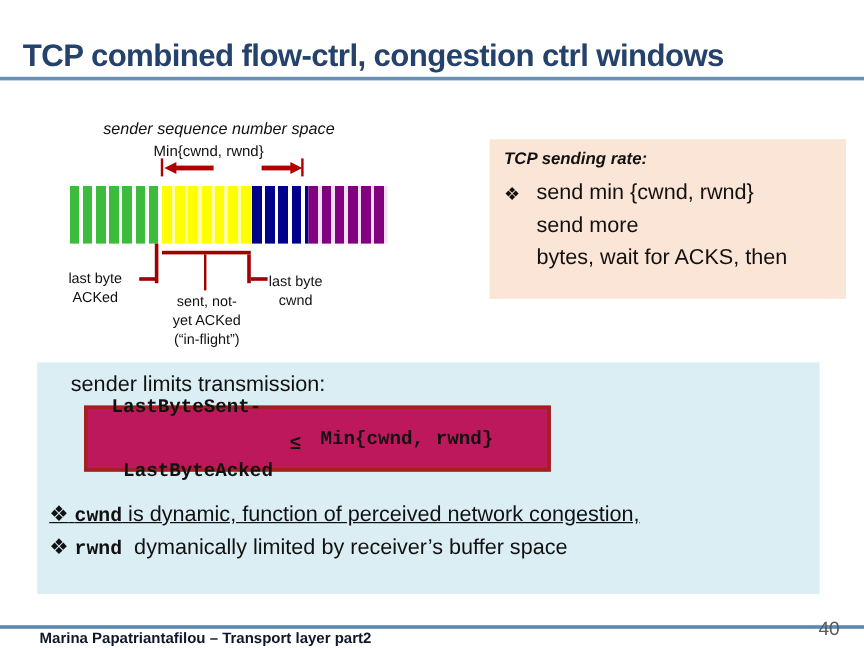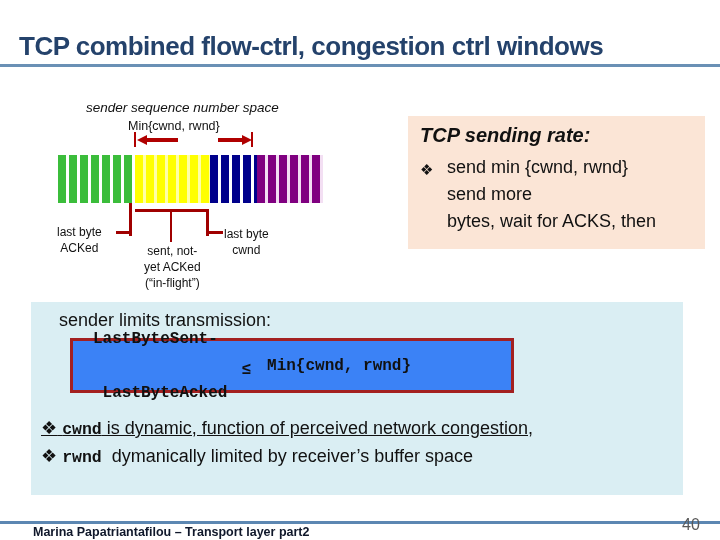--- a/index.html
+++ b/index.html
@@ -20,27 +20,27 @@
   .redline{position:absolute;background:#a00000;}
   .arrow-piece{position:absolute;background:#b00000;}
   .tri{position:absolute;width:0;height:0;}
   .tri-left{border-top:5px solid transparent;border-bottom:5px solid transparent;border-right:10px solid #b00000;}
   .tri-right{border-top:5px solid transparent;border-bottom:5px solid transparent;border-left:10px solid #b00000;}
   .dlabel{position:absolute;font-size:12px;line-height:16px;text-align:center;}
 
   
   .peach{position:absolute;left:408px;top:116px;width:297px;height:133px;
          box-sizing:border-box;padding:8px 10px 0 12px;}
-  .peach-title{font-size:20px;font-weight:bold;font-style:italic;}
+  .peach-title{font-size:14px;font-weight:bold;font-style:italic;}
   .peach-bullet{position:relative;margin-top:7px;padding-left:27px;font-size:18px;line-height:27px;}
   .bullet-glyph{position:absolute;left:0;top:2px;font-size:15px;}
   
   .blue{position:absolute;left:31px;top:302px;width:652px;height:193px;}
   .blue-title{position:absolute;left:28px;top:8px;font-size:18px;}
-  .formula{position:absolute;left:39px;top:36px;width:444px;height:55px;background:#3b82f6;
+  .formula{position:absolute;left:39px;top:36px;width:389px;height:55px;background:#be185d;
            border:3px solid #a32020;box-sizing:border-box;display:flex;align-items:center;
            font-family:"Liberation Mono",monospace;font-weight:bold;font-size:16px;}
   .formula-lhs{padding-left:20px;line-height:18px;white-space:pre;}
   .formula-op{margin:8px 0 0 14px;}
   .formula-rhs{margin-left:16px;}
   .blue-bullet{position:absolute;left:10px;font-size:18px;white-space:pre-wrap;}
   .mono{font-family:"Liberation Mono",monospace;font-weight:bold;font-size:16.5px;}
 
   
   .footer-rule{position:absolute;left:0;top:521px;width:720px;height:3px;background:#5c87b2;}

